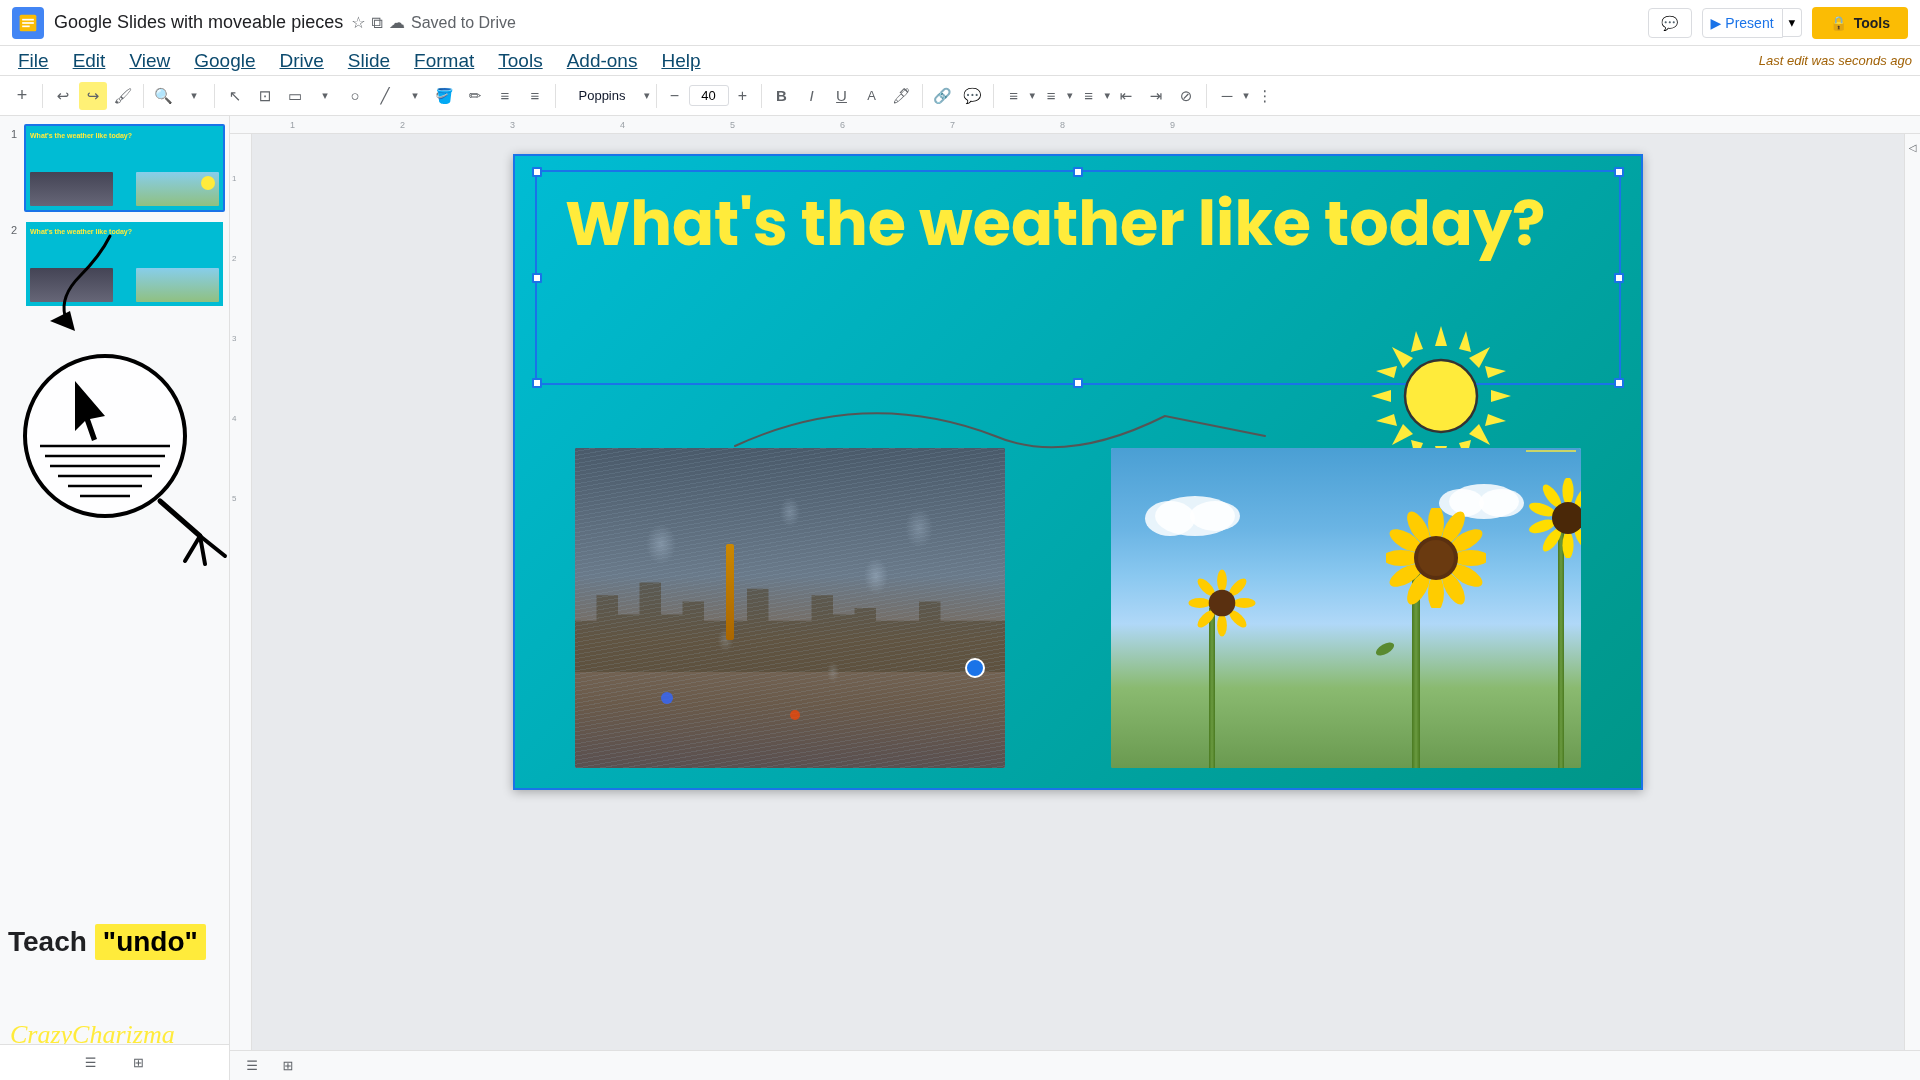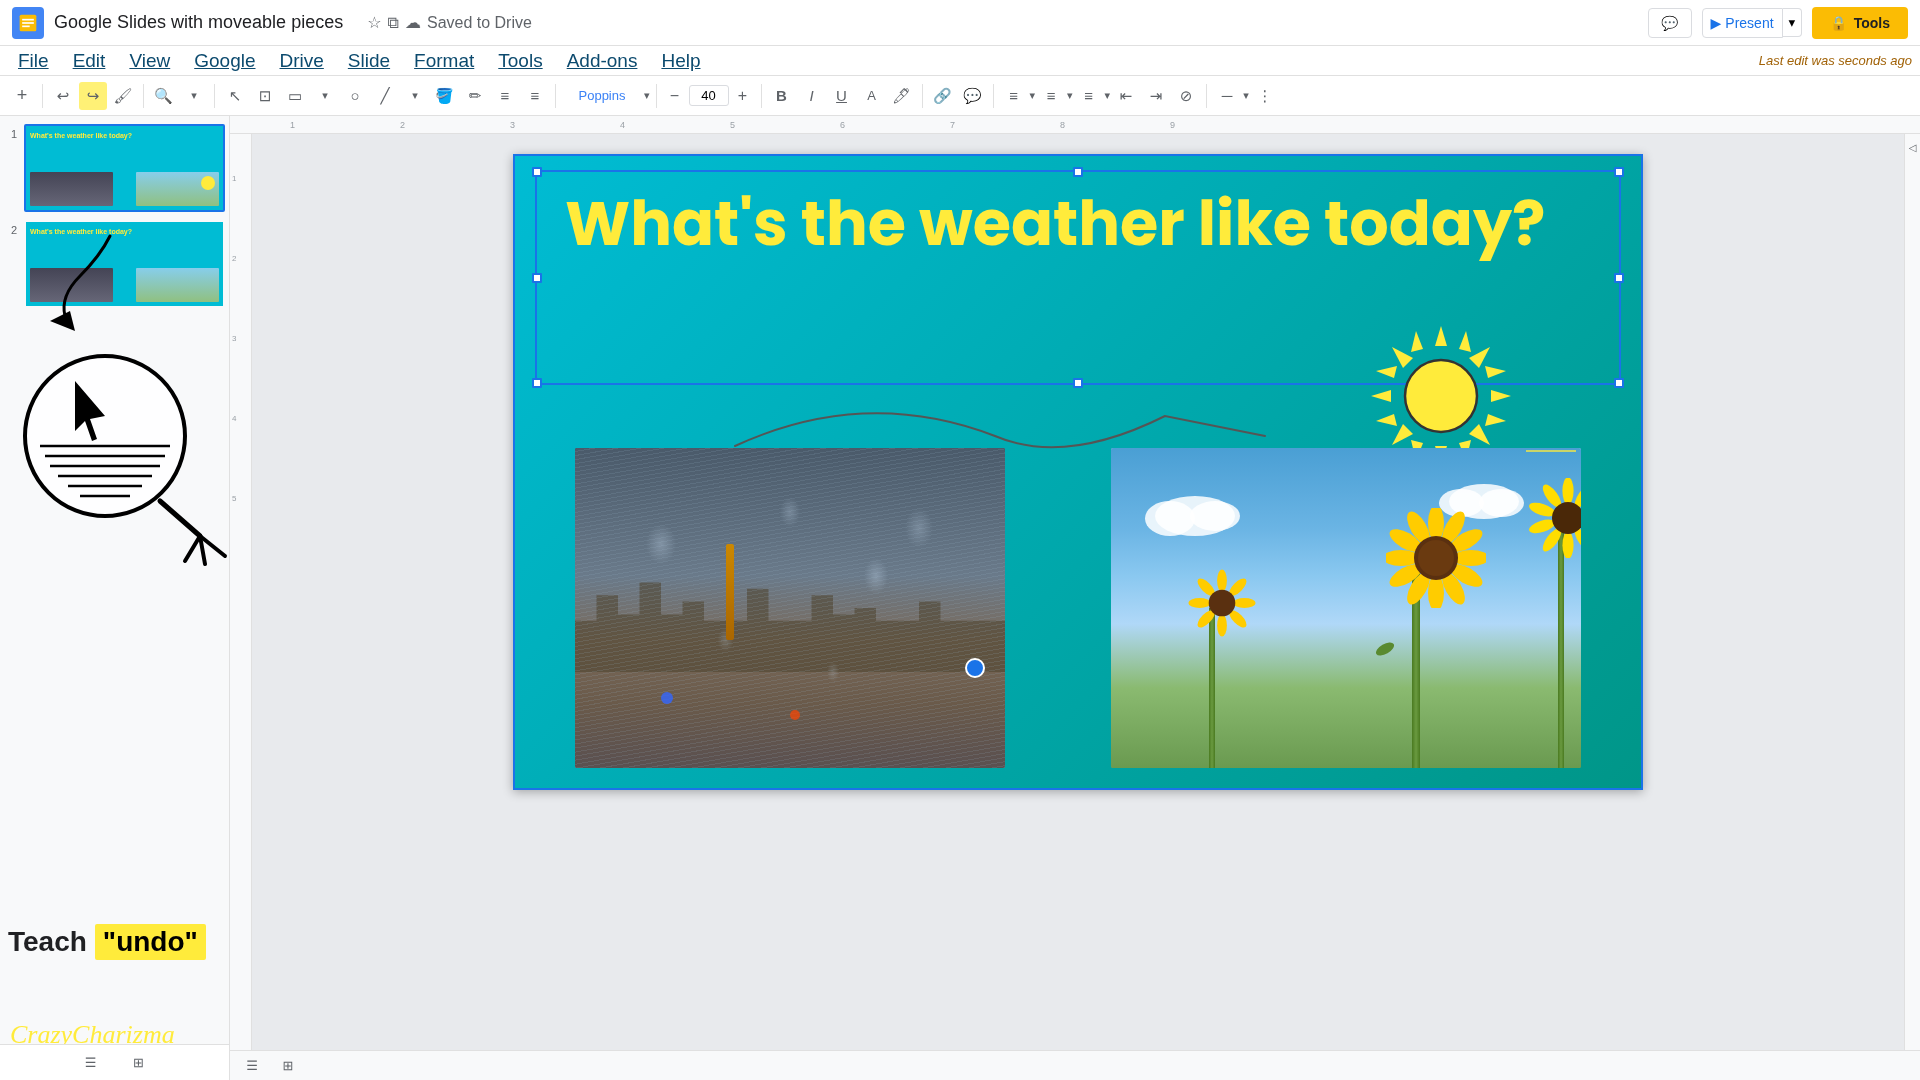--- a/index.html
+++ b/index.html
@@ -19,21 +19,21 @@
       background: #4285f4;
       border-radius: 4px;
       display: flex; align-items: center; justify-content: center;
       margin-right: 10px;
       flex-shrink: 0;
     }
     #app-logo svg { width: 20px; height: 20px; }
     #doc-title {
       font-size: 18px;
       color: #202124;
-      margin-right: 24px;
+      margin-right: 8px;
     }
     #title-icons {
       display: flex; align-items: center; gap: 6px; margin-right: auto;
     }
     #title-icons span {
       font-size: 16px; color: #5f6368; cursor: pointer;
     }
     #saved-status {
       font-size: 13px; color: #5f6368; margin-right: 20px;
     }
@@ -104,21 +104,21 @@
       border: none; background: none; cursor: pointer; border-radius: 3px;
       font-size: 15px; color: #5f6368;
     }
     .tb-btn.active { background: #e8f0fe; }
     .tb-separator {
       width: 1px; height: 24px; background: #e0e0e0; margin: 0 4px;
     }
     .tb-font-family {
       border: none; background: none; font-size: 13px;
       padding: 2px 6px; cursor: pointer; border-radius: 3px;
-      color: #3b82f6; min-width: 80px;
+      color: #0f172a; min-width: 80px;
     }
     .tb-font-size-btn {
       width: 24px; height: 24px;
       border: none; background: none; cursor: pointer;
       font-size: 16px; color: #5f6368; border-radius: 3px;
     }
     .tb-font-size {
       width: 40px; text-align: center; border: 1px solid #dadce0;
       border-radius: 3px; font-size: 13px; padding: 2px;
     }

